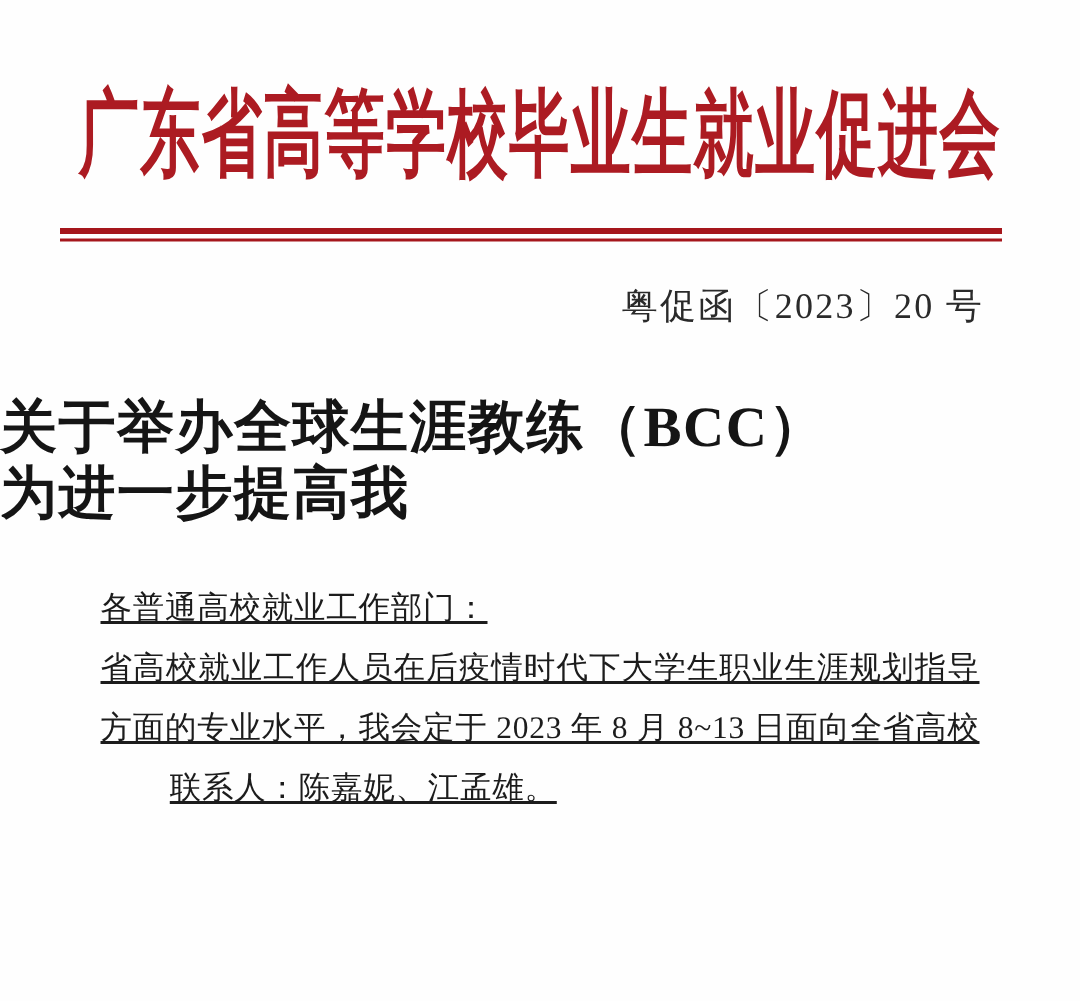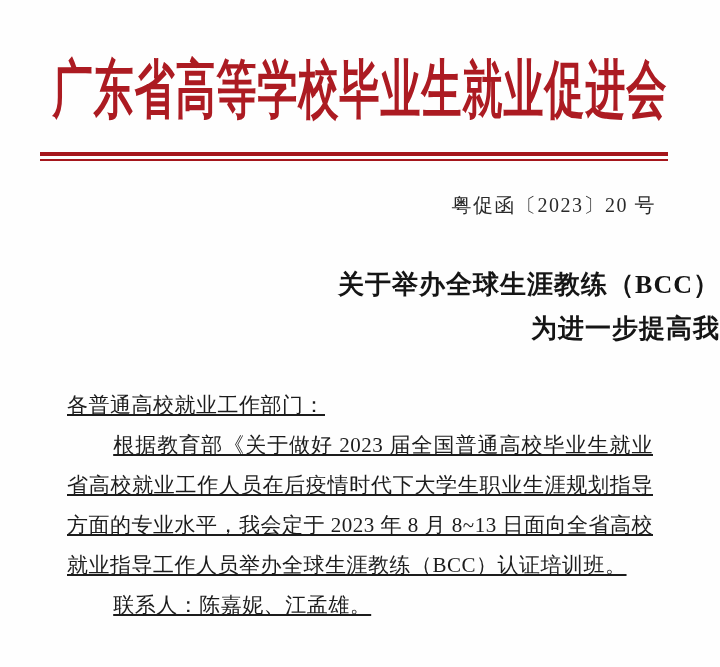--- a/index.html
+++ b/index.html
@@ -44,30 +44,30 @@
   .rule-thin {
     margin-top: 3px;
     height: 2px;
     background: var(--rule-red, #a5161c);
   }
   
   .doc-number {
     margin-top: 28px;
     padding-right: 64px;
     text-align: right;
-    font-size: 20px;
+    font-size: 24px;
     letter-spacing: 1.5px;
     line-height: 32px;
     color: #2a2a2a;
   }
   
   .doc-title {
     margin: 42px 0 0 0;
-    text-align: right;
-    font-size: 26px;
+    text-align: left;
+    font-size: 38px;
     font-weight: bold;
     line-height: 44px;
     color: #151515;
   }
   .title-line {
     display: block;
     letter-spacing: 1px;
   }
   
   .body-text {
@@ -106,20 +106,18 @@
 
   <div class="doc-number">粤促函〔2023〕20 号</div>
 
   <h1 class="doc-title">
     <span class="title-line">关于举办全球生涯教练（BCC）</span>
     <span class="title-line">为进一步提高我</span>
   </h1>
 
   <div class="body-text">
     <p class="line">各普通高校就业工作部门：</p>
-    <p class="line just indent">根据教育部《关于做好 2023 届全国普通高校毕业生就业</p>
     <p class="line just">省高校就业工作人员在后疫情时代下大学生职业生涯规划指导</p>
     <p class="line just">方面的专业水平，我会定于 2023 年 8 月 8~13 日面向全省高校</p>
-    <p class="line">就业指导工作人员举办全球生涯教练（BCC）认证培训班。</p>
     <p class="line indent">联系人：陈嘉妮、江孟雄。</p>
   </div>
 
 </div>
 
 </body></html>

